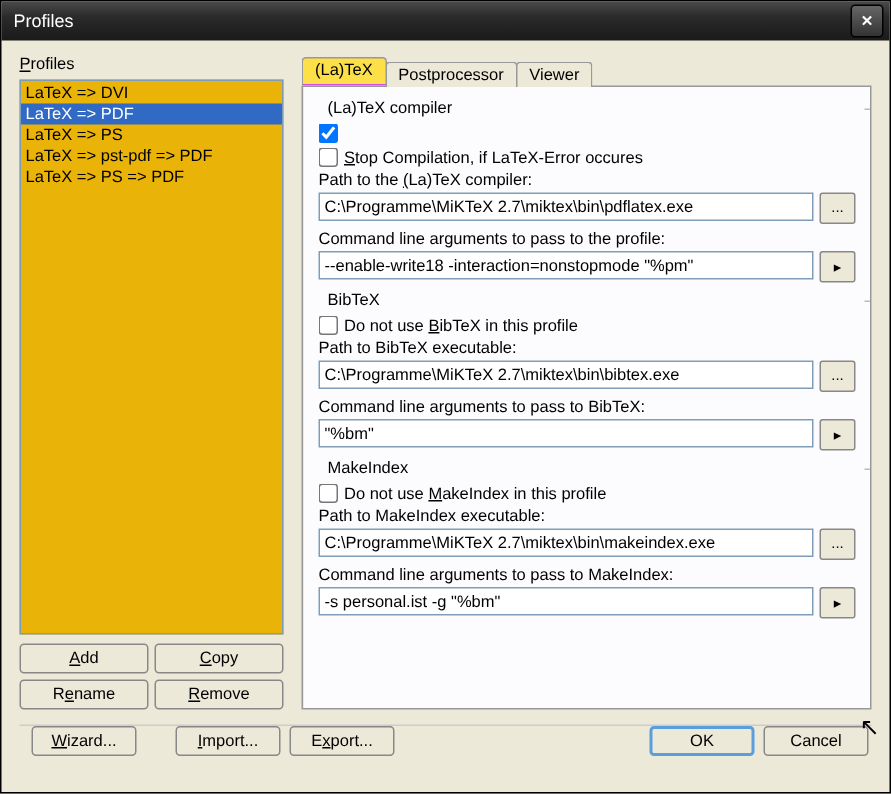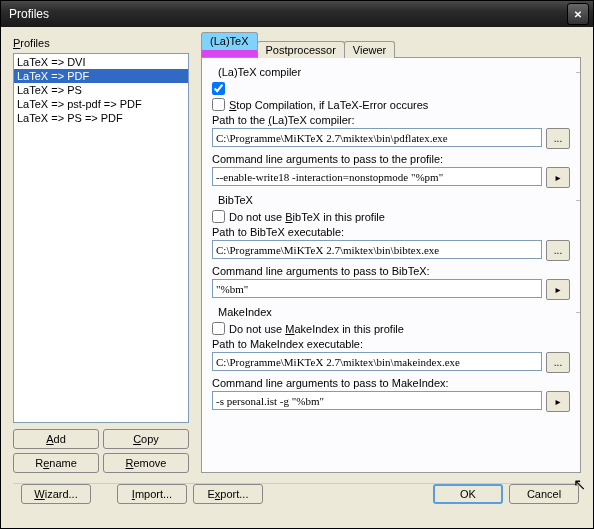--- a/index.html
+++ b/index.html
@@ -4,39 +4,39 @@
 <style>
 html,body{margin:0;padding:0;font-family:Tahoma,Arial,sans-serif;font-size:11px;color:#000;background:#000;width:594px;height:529px;overflow:hidden}
 .window{width:594px;height:529px;background:#ece9d8;border:1px solid #000;box-sizing:border-box;display:flex;flex-direction:column}
 .titlebar{height:26px;background:linear-gradient(#4a4a4a,#2a2a2a 40%,#1a1a1a);color:#fff;display:flex;align-items:center;padding:0 4px;font-size:12px}
 .titlebar .title{flex:1;padding-left:4px}
 .titlebar .close{width:20px;height:20px;background:linear-gradient(#666,#333);border:1px solid #000;border-radius:3px;display:flex;align-items:center;justify-content:center;color:#fff;font-family:Arial;font-size:10px;font-weight:bold}
 .body{flex:1;padding:10px 12px 10px 12px;display:flex;flex-direction:column}
 .main{flex:1;display:flex;gap:12px}
 .left{width:176px;display:flex;flex-direction:column}
 .left .label{margin-bottom:4px}
-.left .list{flex:1;background:#ffffff;border:1px solid #7f9db9;overflow:auto;padding:1px 0}
+.left .list{flex:1;background:#eab308;border:1px solid #7f9db9;overflow:auto;padding:1px 0}
 .left .list .item{padding:1px 3px}
 .left .list .selected{background:#316ac5;color:#fff}
 .left .btns{margin-top:6px;display:grid;grid-template-columns:1fr 1fr;gap:4px}
 .btn{background:#ece9d8;border:1px solid #888;border-radius:3px;padding:2px 6px;font-size:11px;text-align:center;min-height:20px;box-sizing:border-box;display:flex;align-items:center;justify-content:center}
 .btn.default{border:2px solid #5a9edc}
 .right{flex:1;display:flex;flex-direction:column}
 .tabs{display:flex;align-items:flex-end;height:20px;position:relative;z-index:2}
 .tab{border:1px solid #999;border-bottom:none;border-radius:3px 3px 0 0;padding:2px 8px;background:#ece9d8;margin-right:-1px;position:relative;top:1px}
-.tab.active{background:#7dd3fc;z-index:3;border-bottom:7px solid #d946ef;top:0;padding-bottom:3px}
+.tab.active{background:#fde047;z-index:3;border-bottom:1px solid #d946ef;top:0;padding-bottom:3px}
 .tabpage{flex:1;border:1px solid #999;background:#fcfcfe;padding:6px 10px 8px 10px;overflow:auto}
 .group{margin-bottom:6px}
 .group .gtitle{position:relative;margin:2px 0 4px 6px;color:#000}
 .group .gtitle::after{content:"";position:absolute;left:100%;margin-left:6px;top:50%;width:280px;border-top:1px solid #bbb}
 .chk{display:flex;align-items:center;gap:4px;margin:1px 0 3px 0}
 .chk input{margin:0}
 .fld-label{margin:2px 0 2px 0}
 .row{display:flex;gap:4px;margin-bottom:4px}
-.input{flex:1;height:19px;border:1px solid #7f9db9;background:#fff;padding:1px 3px;font-size:11px;font-family:Liberation Serif, serif;box-sizing:border-box}
+.input{flex:1;height:19px;border:1px solid #7f9db9;background:#fff;padding:1px 3px;font-size:11px;font-family:Liberation Sans, sans-serif;box-sizing:border-box}
 .smbtn{width:22px;height:19px;border:1px solid #888;border-radius:2px;background:#ece9d8;display:flex;align-items:center;justify-content:center;font-size:10px}
 .footer{height:34px;display:flex;align-items:flex-start;padding:0 2px;border-top:1px solid #ccc;margin-top:10px}
 .footer .spacer{flex:1}
 .footer .btn{min-width:70px;margin-left:6px}
 .u{text-decoration:underline}
 .cursor{position:absolute;left:573px;top:475px;font-size:16px;color:#000;pointer-events:none}
 </style>
 </head>
 <body>
 

